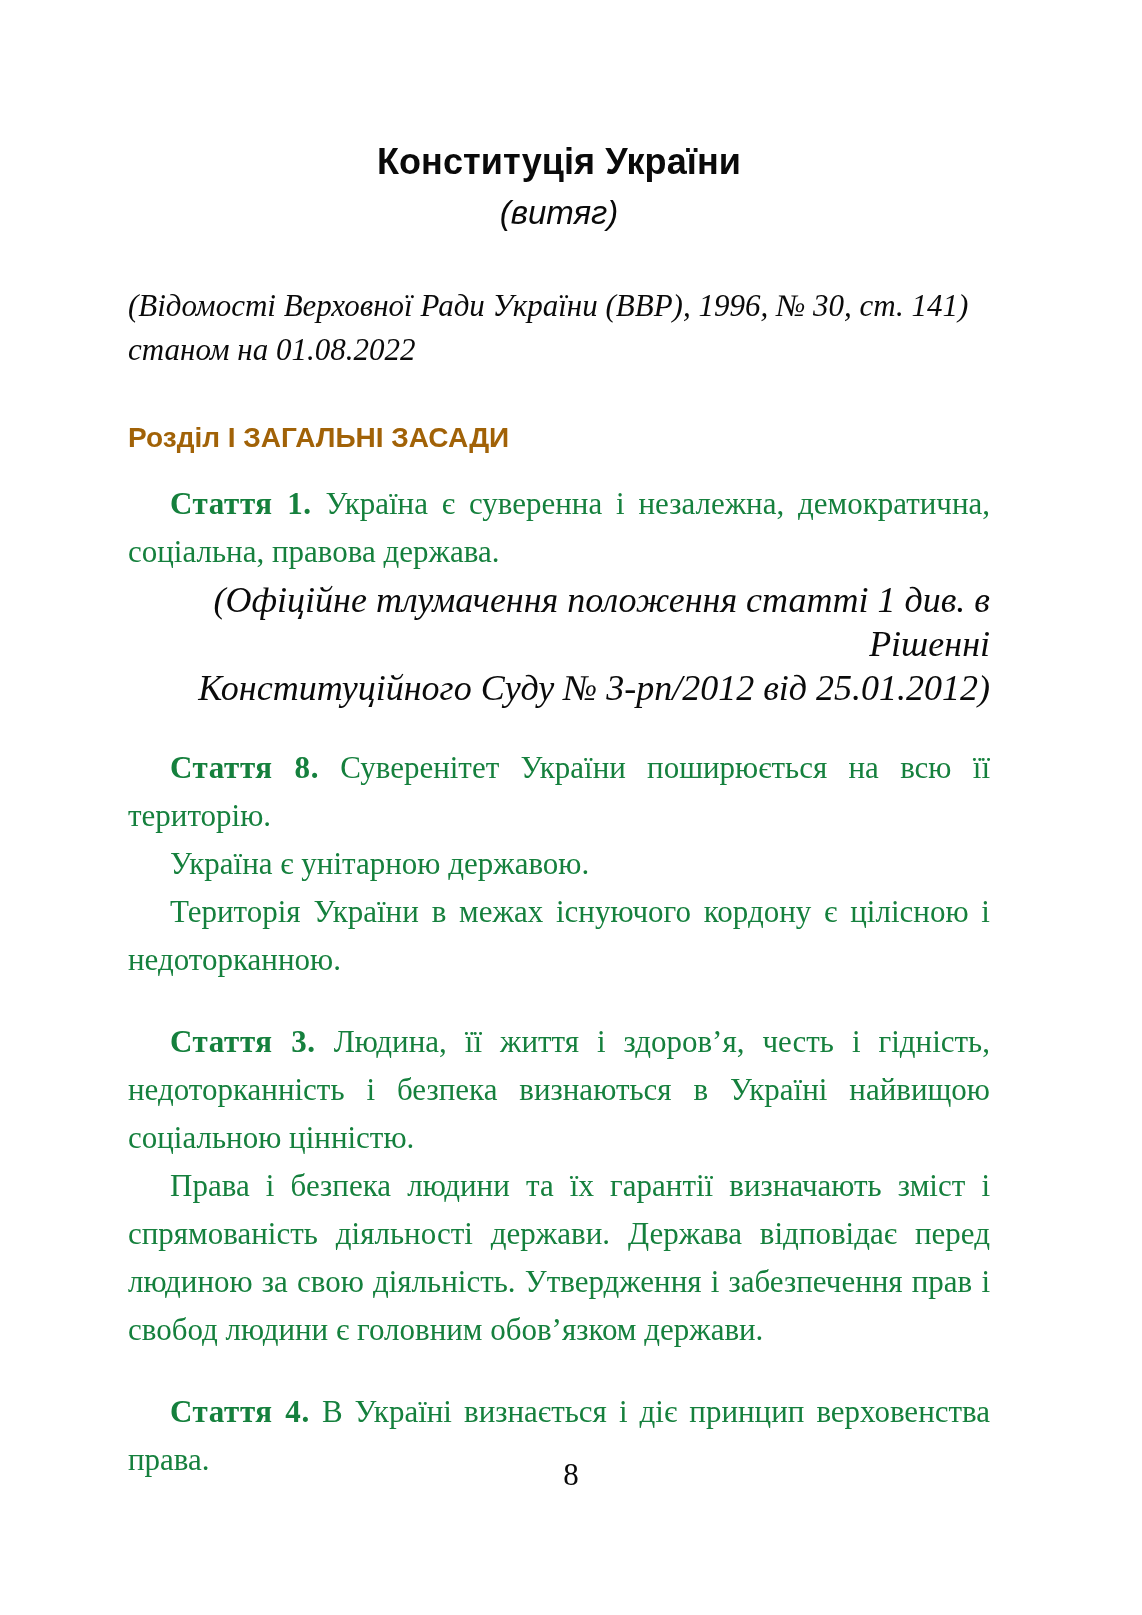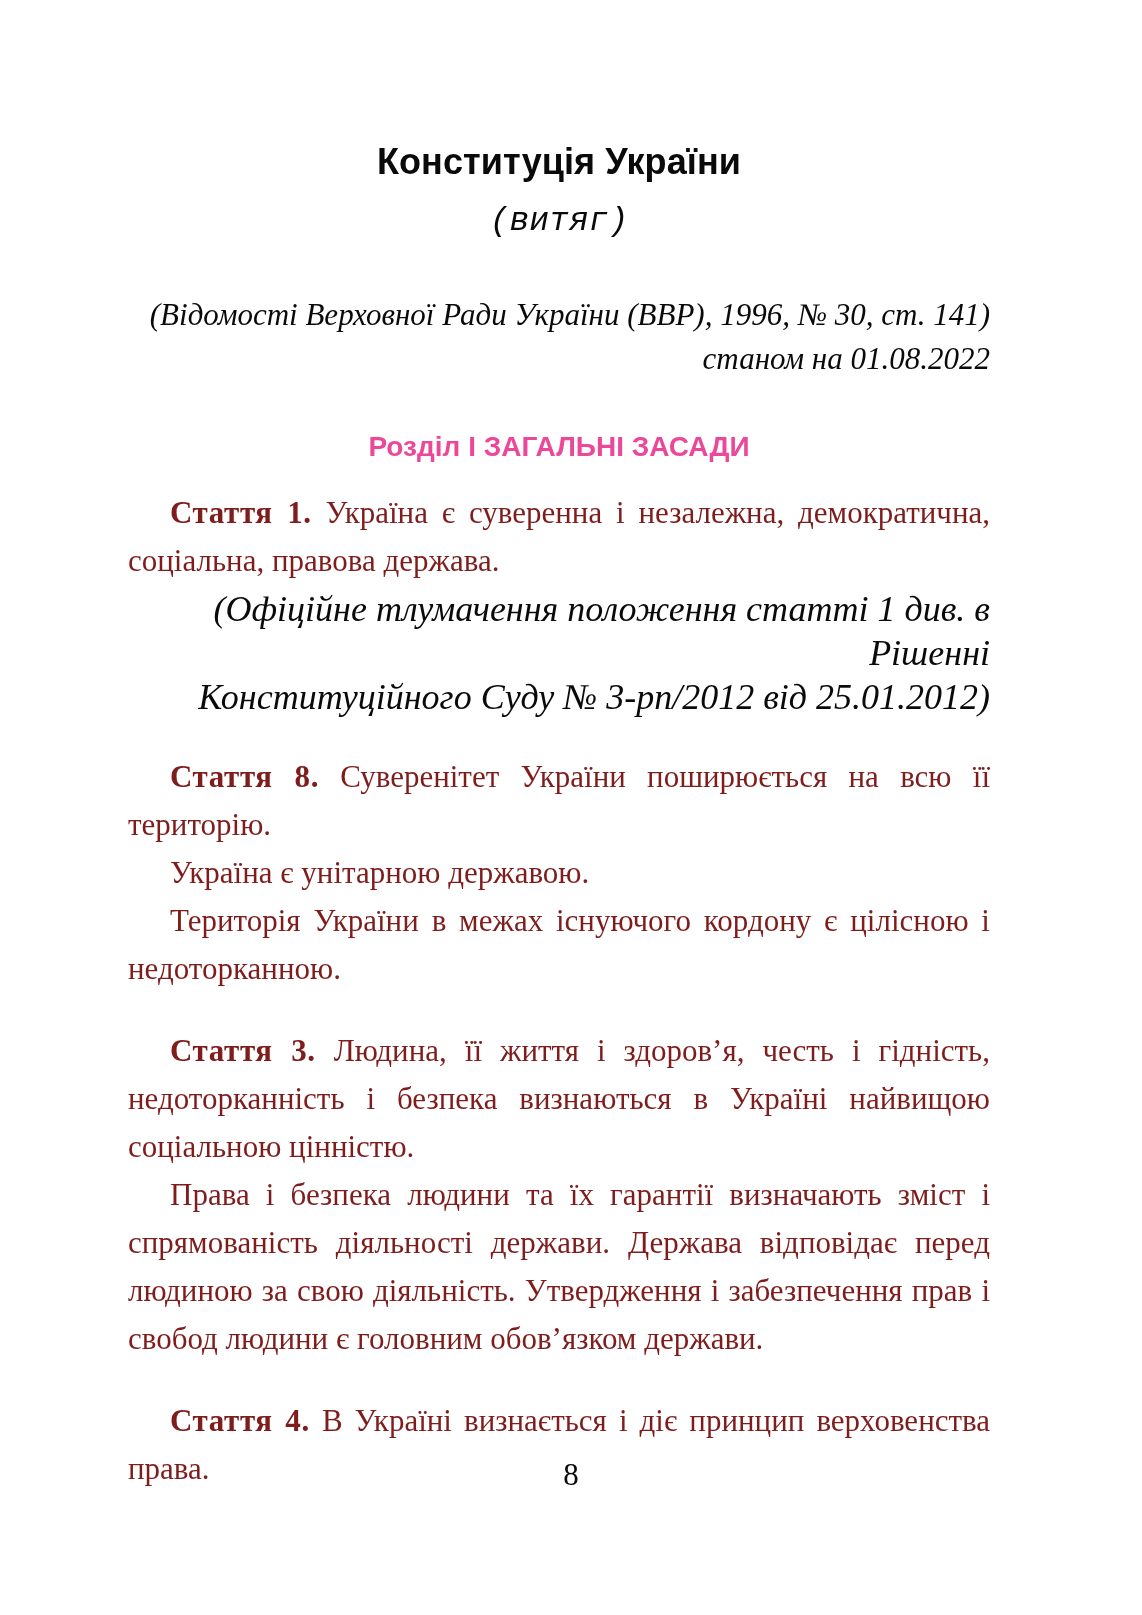--- a/index.html
+++ b/index.html
@@ -34,73 +34,73 @@
     font-size: 36px;
     line-height: 44px;
     text-align: center;
     color: #0a0a0a;
     margin: 0;
     padding-top: 140px;
     letter-spacing: 0.1px;
   }
 
   .doc-subtitle {
-    font-family: Liberation Mono, monospace;
+    font-family: Liberation Sans, sans-serif;
     font-style: italic;
     font-weight: normal;
     font-size: 33px;
     line-height: 42px;
     text-align: center;
     color: #0a0a0a;
-    margin: 17px 0 0 0;
+    margin: 8px 0 0 0;
   }
 
   
   .source-ref {
     font-family: "Liberation Serif", serif;
     font-style: italic;
     font-size: 31px;
     line-height: 44px;
-    text-align: right;
+    text-align: left;
     color: #0a0a0a;
     margin: 0;
     padding-top: 50px;
   }
 
   .source-ref .ref-line {
     display: block;
   }
 
   
   .chapter-heading {
     font-family: "Liberation Sans", sans-serif;
     font-weight: bold;
     font-size: 28px;
     line-height: 36px;
-    text-align: center;
-    color: #ec4899;
+    text-align: left;
+    color: #a16207;
     margin: 0;
     padding-top: 48px;
   }
 
   
   .article {
     margin: 0;
     padding-top: 24px;
   }
 
   .article + .article {
     padding-top: 34px;
   }
 
   .para {
     font-family: "Liberation Serif", serif;
     font-size: 31px;
     line-height: 48px;
-    color: #7f1d1d;
+    color: #15803d;
     text-align: justify;
     text-align-last: left;
     margin: 0;
     text-indent: 42px;
     hyphens: none;
   }
 
   .art-label {
     font-weight: bold;
     letter-spacing: 0.6px;

